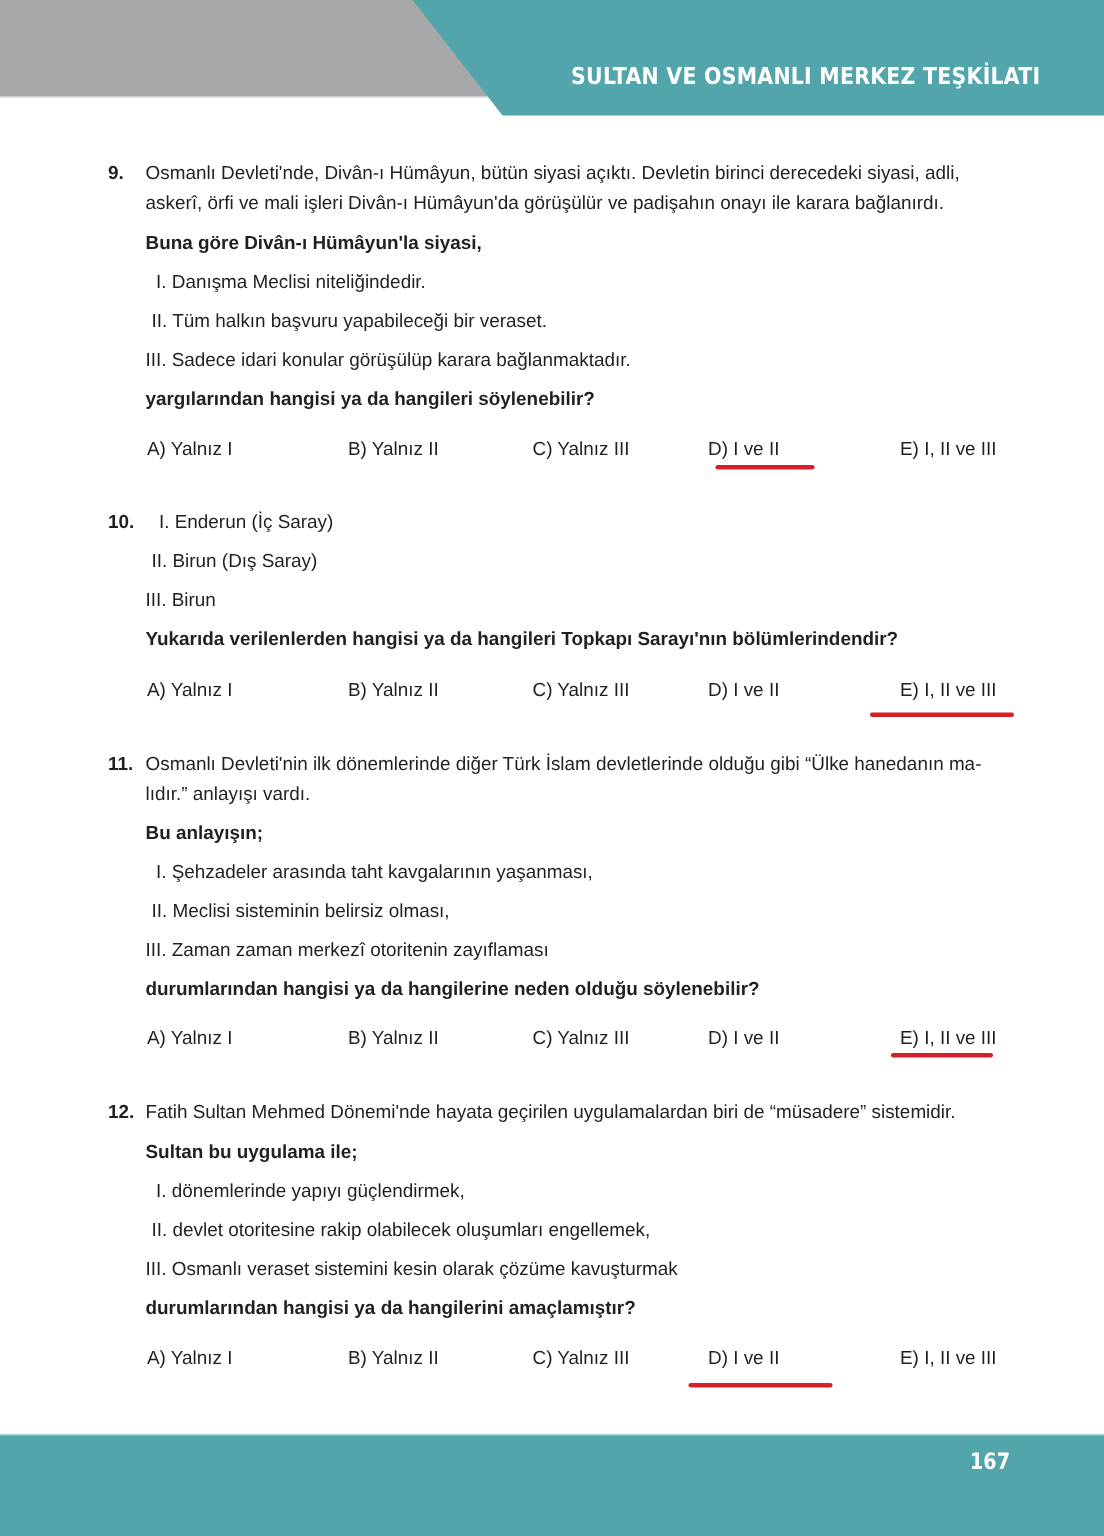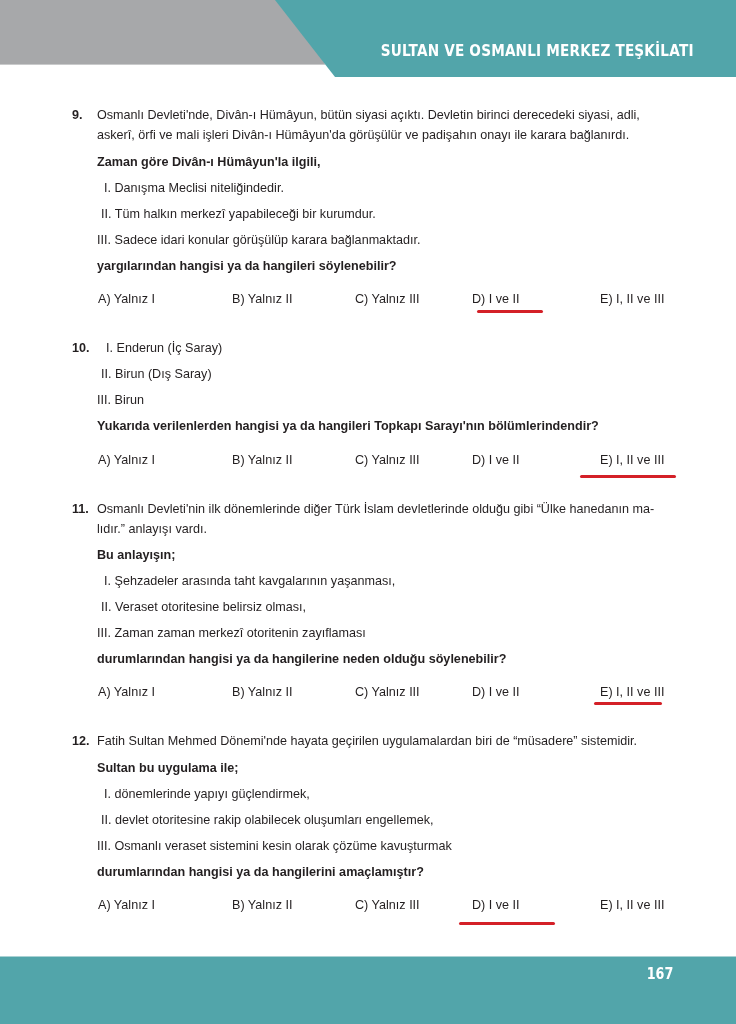--- a/index.html
+++ b/index.html
@@ -46,23 +46,23 @@
     <polygon points="275,0 736,0 736,77 335,77" fill="#52a5aa"></polygon>
   </svg>
   <div class="header-title">SULTAN VE OSMANLI MERKEZ TEŞKİLATI</div>
 </div>
 
 <div class="q" style="top:108px">
   <div class="q-num" style="top:0">9.</div>
   <div class="q-body">
     <div class="line" style="top:0">Osmanlı Devleti'nde, Divân-ı Hümâyun, bütün siyasi açıktı. Devletin birinci derecedeki siyasi, adli,</div>
     <div class="line" style="top:20px">askerî, örfi ve mali işleri Divân-ı Hümâyun'da görüşülür ve padişahın onayı ile karara bağlanırdı.</div>
-    <div class="line bold" style="top:47px">Zaman göre Divân-ı Hümâyun'la ilgili,</div>
+    <div class="line bold" style="top:47px">Buna göre Divân-ı Hümâyun'la siyasi,</div>
     <div class="line" style="top:73px; left:7px"> I. Danışma Meclisi niteliğindedir.</div>
-    <div class="line" style="top:99px; left:4px">II. Tüm halkın merkezî yapabileceği bir kurumdur.</div>
+    <div class="line" style="top:99px; left:4px">II. Tüm halkın başvuru yapabileceği bir veraset.</div>
     <div class="line" style="top:125px">III. Sadece idari konular görüşülüp karara bağlanmaktadır.</div>
     <div class="line bold" style="top:151px">yargılarından hangisi ya da hangileri söylenebilir?</div>
     <div class="choice" style="top:184px; left:1px">A) Yalnız I</div>
     <div class="choice" style="top:184px; left:135px">B) Yalnız II</div>
     <div class="choice" style="top:184px; left:258px">C) Yalnız III</div>
     <div class="choice" style="top:184px; left:375px">D) I ve II</div>
     <div class="choice" style="top:184px; left:503px">E) I, II ve III</div>
     <div class="underline" style="top:202px; left:380px; width:66px"></div>
   </div>
 </div>
@@ -83,21 +83,21 @@
   </div>
 </div>
 
 <div class="q" style="top:502px">
   <div class="q-num" style="top:0">11.</div>
   <div class="q-body">
     <div class="line" style="top:0">Osmanlı Devleti'nin ilk dönemlerinde diğer Türk İslam devletlerinde olduğu gibi “Ülke hanedanın ma-</div>
     <div class="line" style="top:20px">lıdır.” anlayışı vardı.</div>
     <div class="line bold" style="top:46px">Bu anlayışın;</div>
     <div class="line" style="top:72px; left:7px"> I. Şehzadeler arasında taht kavgalarının yaşanması,</div>
-    <div class="line" style="top:98px; left:4px">II. Veraset otoritesine belirsiz olması,</div>
+    <div class="line" style="top:98px; left:4px">II. Meclisi sisteminin belirsiz olması,</div>
     <div class="line" style="top:124px">III. Zaman zaman merkezî otoritenin zayıflaması</div>
     <div class="line bold" style="top:150px">durumlarından hangisi ya da hangilerine neden olduğu söylenebilir?</div>
     <div class="choice" style="top:183px; left:1px">A) Yalnız I</div>
     <div class="choice" style="top:183px; left:135px">B) Yalnız II</div>
     <div class="choice" style="top:183px; left:258px">C) Yalnız III</div>
     <div class="choice" style="top:183px; left:375px">D) I ve II</div>
     <div class="choice" style="top:183px; left:503px">E) I, II ve III</div>
     <div class="underline" style="top:200px; left:497px; width:68px"></div>
   </div>
 </div>

